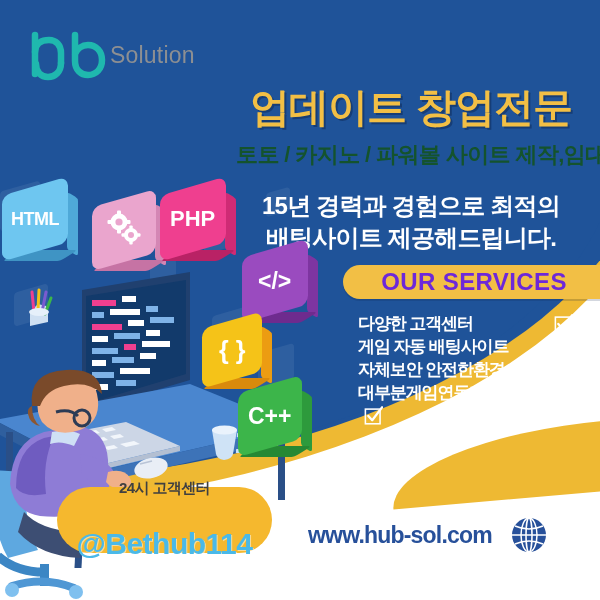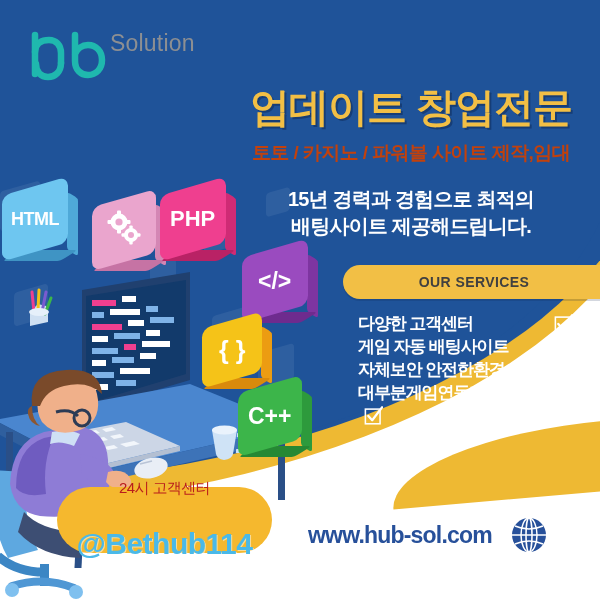--- a/index.html
+++ b/index.html
@@ -50,55 +50,55 @@
     width:660px; height:540px;
     background:#1f5399;
     border-bottom-right-radius:92% 60%;
     transform:rotate(-1.5deg);
     z-index:2;
   }
 
   .content { position:relative; z-index:6; width:600px; height:600px; }
 
   
-  .logo { position:absolute; left:28px; top:30px; display:flex; align-items:flex-start; }
+  .logo { position:absolute; left:28px; top:30px; display:flex; align-items:center; }
   .logo-mark { position:relative; width:86px; height:52px; }
   .logo-mark svg { display:block; }
   .logo-word {
     color:#8d8f92; font-size:23px; letter-spacing:.2px;
     margin-left:-4px; margin-bottom:2px; font-weight:400;
   }
 
   
   .headline-wrap { position:absolute; left:236px; top:86px; width:350px; text-align:center; }
   .headline {
     color:#f2bf45; font-size:40px; font-weight:bold; letter-spacing:-1px;
     line-height:1.05; white-space:nowrap;
     text-shadow:2px 2px 0 rgba(10,35,75,.45);
   }
   .subhead {
-    color:#c2410c; font-size:19px; font-weight:bold; letter-spacing:-.6px;
+    color:#14532d; font-size:22px; font-weight:bold; letter-spacing:-.6px;
     margin-top:12px; white-space:nowrap;
   }
   .desc {
-    color:#ffffff; font-size:20px; font-weight:bold; letter-spacing:-.8px;
+    color:#ffffff; font-size:24px; font-weight:bold; letter-spacing:-.8px;
     line-height:1.35; margin-top:20px;
   }
 
   
   .svc-banner {
     position:absolute; left:343px; top:265px;
     width:270px; height:34px;
     background:#f2bf45;
     border-top-left-radius:18px; border-bottom-left-radius:18px;
     display:flex; align-items:center; justify-content:center;
     box-shadow:0 2px 0 rgba(10,35,75,.18);
   }
   .svc-banner span {
-    color:#404040; font-size:14px; font-weight:bold; letter-spacing:.4px;
+    color:#6d28d9; font-size:24px; font-weight:bold; letter-spacing:.4px;
     padding-right:8px;
   }
 
   
   .svc-list { position:absolute; left:358px; top:312px; width:215px; }
   .svc-row {
     display:flex; align-items:center; justify-content:space-between;
     height:22px; margin-bottom:1px;
   }
   .svc-label {
@@ -111,21 +111,21 @@
   
   .pill {
     position:absolute; left:57px; top:487px;
     width:215px; height:66px;
     background:#f5b82e;
     border-radius:33px;
     display:flex; flex-direction:column; align-items:center;
     justify-content:center; padding-bottom:2px;
   }
   .pill-top {
-    color:#b91c1c; font-size:15px; font-weight:normal; letter-spacing:-.6px;
+    color:#404040; font-size:15px; font-weight:bold; letter-spacing:-.6px;
     margin-bottom:-1px;
   }
   .pill-handle {
     color:#4ab9e8; font-size:30px; font-weight:bold; letter-spacing:-.5px;
     line-height:1.02;
     text-shadow:1px 1px 0 rgba(255,255,255,.5);
     margin-top:32px;
   }
 
   

